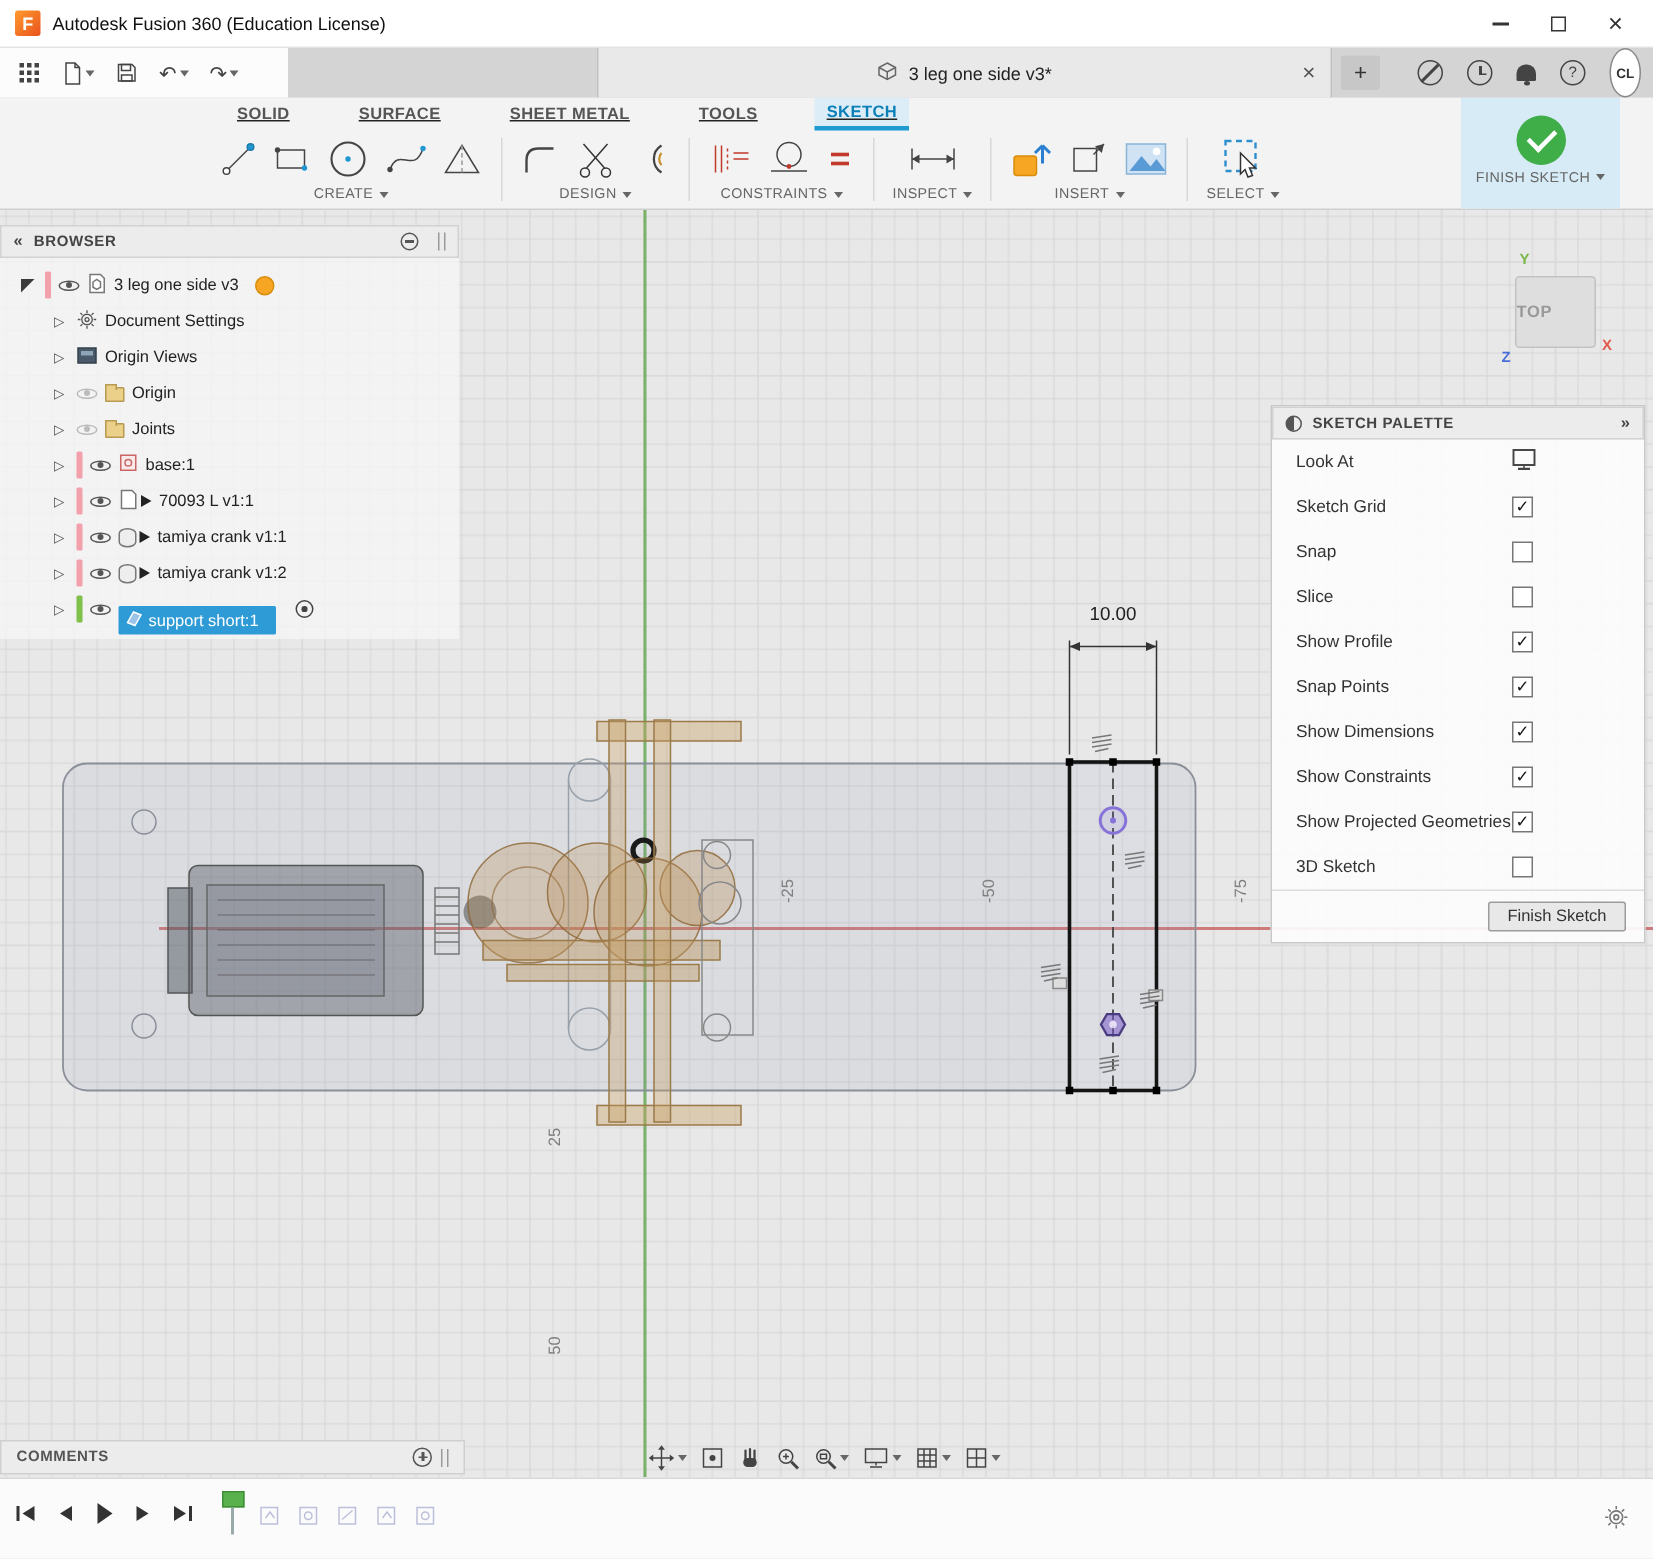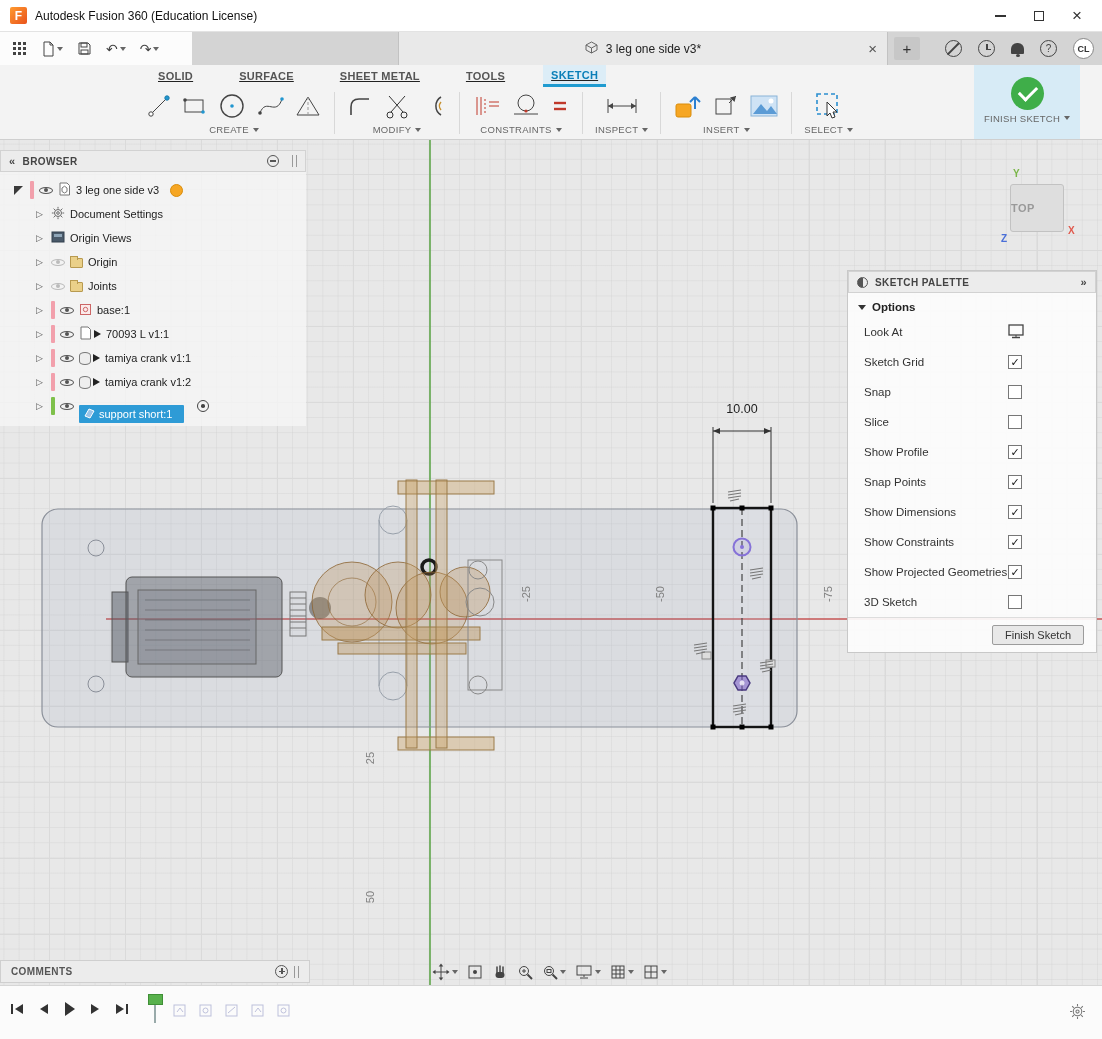--- a/index.html
+++ b/index.html
@@ -24,21 +24,21 @@
   .doc-tab { position:absolute; left:398px; top:0; width:490px; height:33px; background:#e9e9e9; border-left:1px solid #c2c2c2; border-right:1px solid #c2c2c2; display:flex; align-items:center; justify-content:center; gap:8px; font-size:12px; color:#222; }
   .doc-tab .tab-close { position:absolute; right:10px; font-size:15px; color:#555; }
   .new-tab { position:absolute; left:894px; top:5px; width:26px; height:23px; background:#c7c7c7; border-radius:2px; display:flex; align-items:center; justify-content:center; font-size:15px; color:#333; }
   .tab-right { position:absolute; right:8px; top:0; height:33px; display:flex; align-items:center; gap:16px; }
   .circle-icon { width:17px; height:17px; border:1.5px solid #444; border-radius:50%; position:relative; display:flex; align-items:center; justify-content:center; font-size:10px; color:#444; }
   .offline::after { content:""; position:absolute; left:-1px; top:6.5px; width:16px; height:1.5px; background:#444; transform:rotate(-45deg); }
   .clock::before { content:""; position:absolute; left:7px; top:3px; width:1.5px; height:6px; background:#444; }
   .clock::after { content:""; position:absolute; left:7px; top:7.5px; width:5px; height:1.5px; background:#444; }
   .bell { width:13px; height:11px; background:#444; border-radius:6px 6px 1px 1px; position:relative; }
   .bell::after { content:""; position:absolute; left:4.5px; bottom:-3px; width:4px; height:3px; background:#444; border-radius:50%; }
-  .avatar { width:21px; height:21px; border:1.5px solid #888; border-radius:50%; background:#fff; display:flex; align-items:center; justify-content:center; font-size:9px; font-weight:bold; color:#333; }
+  .avatar { width:21px; height:33px; border:1.5px solid #888; border-radius:50%; background:#fff; display:flex; align-items:center; justify-content:center; font-size:9px; font-weight:bold; color:#333; }
 
   
   .toolbar { position:absolute; top:65px; left:0; right:0; height:75px; background:#f3f3f3; border-bottom:1px solid #cfcfcf; z-index:38; }
   .design-btn { position:absolute; left:12px; top:12px; width:98px; height:51px; background:#fff; border:1px solid #c9c9c9; border-radius:2px; display:flex; align-items:center; justify-content:center; gap:6px; font-size:11px; font-weight:bold; color:#333; }
   .ribbon-tabs { position:absolute; left:150px; top:0; height:22px; display:flex; gap:30px;text-decoration:underline; }
   .rtab { display:flex; align-items:center; font-size:11px; font-weight:bold; color:#555; padding:0 8px; letter-spacing:.3px; }
   .rtab.active { color:#0a7fb8; background:#dcedf7; border-bottom:3px solid #1f9bd0; }
   .ribbon-groups { position:absolute; left:134px; top:22px; height:52px; display:flex; }
   .rgroup { display:flex; flex-direction:column; align-items:center; padding:0 12px; }
   .rgroup .icons { flex:1; display:flex; align-items:center; gap:9px; }
@@ -265,21 +265,21 @@
               </svg>
             </span>
           <span class="ticon">
               <svg width="26" height="26">
                 <path d="M20 4 A10.5 10.5 0 0 0 20 22" fill="none" stroke="#444" stroke-width="1.5"></path>
                 <path d="M20 9 A6 6 0 0 0 20 17" fill="none" stroke="#c7902f" stroke-width="1.5"></path>
               </svg>
             </span>
         </div>
         <div class="glabel">
-            <span>MODIFY</span>
+            <span>DESIGN</span>
             <span class="caret"></span>
           </div>
       </div>
       <div class="rsep"></div>
       <div class="rgroup">
         <div class="icons">
           <span class="ticon">
               <svg width="30" height="26">
                 <g stroke="#c0392b">
                   <line x1="5" y1="4" x2="5" y2="22"></line>
@@ -588,24 +588,20 @@
         </div>
       </div>
     </div>
 
     <div class="palette">
       <div class="panel-header">
         <span class="half-dot"></span>
         <span>SKETCH PALETTE</span>
         <span class="glyph" style="margin-left:auto; font-size:11px;">»</span>
       </div>
-      <div class="section-row">
-        <span class="tri-down"></span>
-        <span>Options</span>
-      </div>
       <div class="prow">
         <span>Look At</span>
         <span class="pctl">
           <span><svg width="17" height="15">
                 <rect x="1" y="1" width="14" height="10" fill="none" stroke="#444" stroke-width="1.3"></rect>
                 <line x1="8" y1="11" x2="8" y2="13" stroke="#444"></line>
                 <line x1="4" y1="13.5" x2="12" y2="13.5" stroke="#444" stroke-width="1.5"></line>
               </svg></span>
         </span>
       </div>

